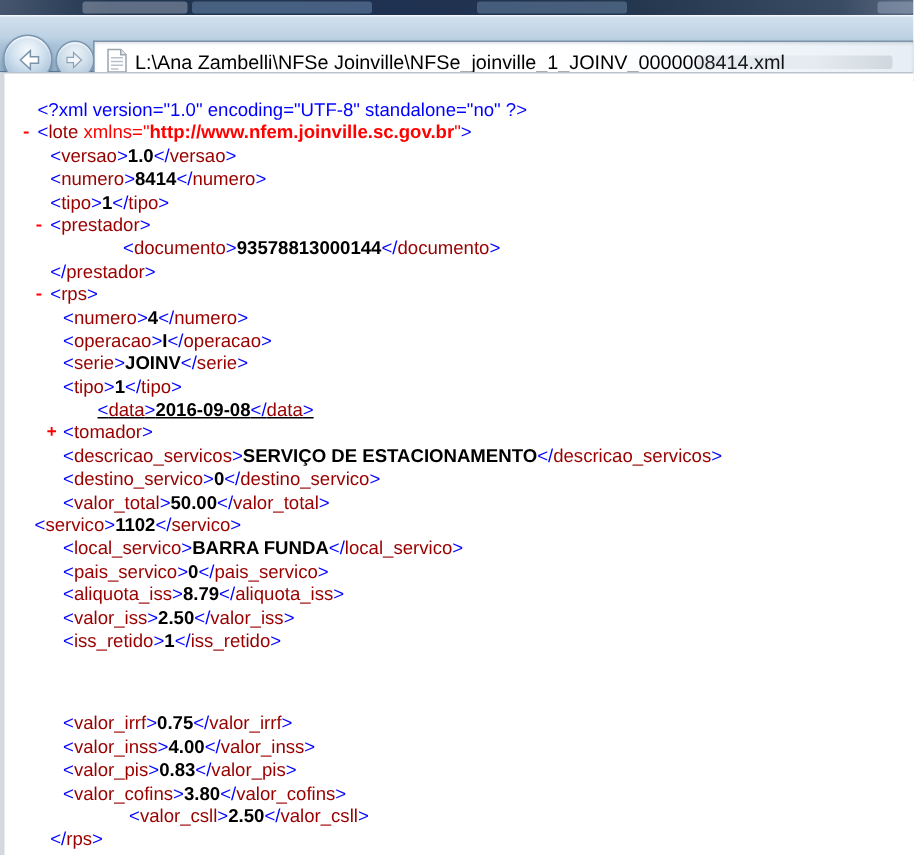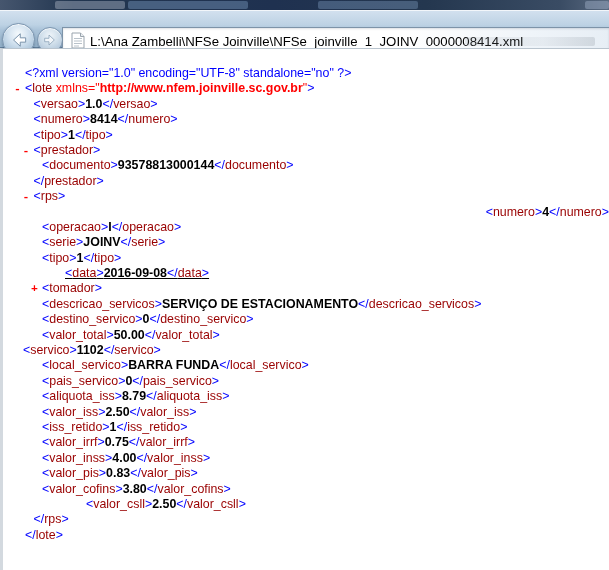--- a/index.html
+++ b/index.html
@@ -115,39 +115,39 @@
 </div>
 
 <div class="page">
   <div class="xml" id="xml-doc">
       <div class="xline" style="padding-left: 22px;"><span class="pi">&lt;?xml version="1.0" encoding="UTF-8" standalone="no" ?&gt;</span></div>
       <div class="xline" style="padding-left: 22px;"><span class="b" style="left: 11px;">-</span><span class="m">&lt;</span><span class="t">lote</span><span class="ns"> xmlns="</span><span class="nsv">http://www.nfem.joinville.sc.gov.br</span><span class="ns">"</span><span class="m">&gt;</span></div>
       <div class="xline" style="padding-left: 30.5px;"><span class="m">&lt;</span><span class="t">versao</span><span class="m">&gt;</span><span class="tx">1.0</span><span class="m">&lt;/</span><span class="t">versao</span><span class="m">&gt;</span></div>
       <div class="xline" style="padding-left: 30.5px;"><span class="m">&lt;</span><span class="t">numero</span><span class="m">&gt;</span><span class="tx">8414</span><span class="m">&lt;/</span><span class="t">numero</span><span class="m">&gt;</span></div>
       <div class="xline" style="padding-left: 30.5px;"><span class="m">&lt;</span><span class="t">tipo</span><span class="m">&gt;</span><span class="tx">1</span><span class="m">&lt;/</span><span class="t">tipo</span><span class="m">&gt;</span></div>
       <div class="xline" style="padding-left: 30.5px;"><span class="b" style="left: 19.5px;">-</span><span class="m">&lt;</span><span class="t">prestador</span><span class="m">&gt;</span></div>
-      <div class="xline" style="padding-left: 39px;"><span class="m">&lt;</span><span class="t">documento</span><span class="m">&gt;</span><span class="tx">93578813000144</span><span class="m">&lt;/</span><span class="t">documento</span><span class="m">&gt;</span></div>
+      <div class="xline" style="padding-left: 39px; margin-left: 40px;"><span class="m">&lt;</span><span class="t">documento</span><span class="m">&gt;</span><span class="tx">93578813000144</span><span class="m">&lt;/</span><span class="t">documento</span><span class="m">&gt;</span></div>
       <div class="xline" style="padding-left: 30.5px;"><span class="m">&lt;/</span><span class="t">prestador</span><span class="m">&gt;</span></div>
       <div class="xline" style="padding-left: 30.5px;"><span class="b" style="left: 19.5px;">-</span><span class="m">&lt;</span><span class="t">rps</span><span class="m">&gt;</span></div>
-      <div class="xline" style="padding-left: 39px; text-align: right;"><span class="m">&lt;</span><span class="t">numero</span><span class="m">&gt;</span><span class="tx">4</span><span class="m">&lt;/</span><span class="t">numero</span><span class="m">&gt;</span></div>
+      <div class="xline" style="padding-left: 39px;"><span class="m">&lt;</span><span class="t">numero</span><span class="m">&gt;</span><span class="tx">4</span><span class="m">&lt;/</span><span class="t">numero</span><span class="m">&gt;</span></div>
       <div class="xline" style="padding-left: 39px;"><span class="m">&lt;</span><span class="t">operacao</span><span class="m">&gt;</span><span class="tx">I</span><span class="m">&lt;/</span><span class="t">operacao</span><span class="m">&gt;</span></div>
       <div class="xline" style="padding-left: 39px;"><span class="m">&lt;</span><span class="t">serie</span><span class="m">&gt;</span><span class="tx">JOINV</span><span class="m">&lt;/</span><span class="t">serie</span><span class="m">&gt;</span></div>
       <div class="xline" style="padding-left: 39px;"><span class="m">&lt;</span><span class="t">tipo</span><span class="m">&gt;</span><span class="tx">1</span><span class="m">&lt;/</span><span class="t">tipo</span><span class="m">&gt;</span></div>
       <div class="xline" style="padding-left: 62px; text-decoration: underline;"><span class="m">&lt;</span><span class="t">data</span><span class="m">&gt;</span><span class="tx">2016-09-08</span><span class="m">&lt;/</span><span class="t">data</span><span class="m">&gt;</span></div>
       <div class="xline" style="padding-left: 39px;"><span class="b" style="left: 28px;">+</span><span class="m">&lt;</span><span class="t">tomador</span><span class="m">&gt;</span></div>
       <div class="xline" style="padding-left: 39px;"><span class="m">&lt;</span><span class="t">descricao_servicos</span><span class="m">&gt;</span><span class="tx">SERVIÇO DE ESTACIONAMENTO</span><span class="m">&lt;/</span><span class="t">descricao_servicos</span><span class="m">&gt;</span></div>
       <div class="xline" style="padding-left: 39px;"><span class="m">&lt;</span><span class="t">destino_servico</span><span class="m">&gt;</span><span class="tx">0</span><span class="m">&lt;/</span><span class="t">destino_servico</span><span class="m">&gt;</span></div>
       <div class="xline" style="padding-left: 39px;"><span class="m">&lt;</span><span class="t">valor_total</span><span class="m">&gt;</span><span class="tx">50.00</span><span class="m">&lt;/</span><span class="t">valor_total</span><span class="m">&gt;</span></div>
       <div class="xline" style="padding-left: 20px;"><span class="m">&lt;</span><span class="t">servico</span><span class="m">&gt;</span><span class="tx">1102</span><span class="m">&lt;/</span><span class="t">servico</span><span class="m">&gt;</span></div>
       <div class="xline" style="padding-left: 39px;"><span class="m">&lt;</span><span class="t">local_servico</span><span class="m">&gt;</span><span class="tx">BARRA FUNDA</span><span class="m">&lt;/</span><span class="t">local_servico</span><span class="m">&gt;</span></div>
       <div class="xline" style="padding-left: 39px;"><span class="m">&lt;</span><span class="t">pais_servico</span><span class="m">&gt;</span><span class="tx">0</span><span class="m">&lt;/</span><span class="t">pais_servico</span><span class="m">&gt;</span></div>
       <div class="xline" style="padding-left: 39px;"><span class="m">&lt;</span><span class="t">aliquota_iss</span><span class="m">&gt;</span><span class="tx">8.79</span><span class="m">&lt;/</span><span class="t">aliquota_iss</span><span class="m">&gt;</span></div>
       <div class="xline" style="padding-left: 39px;"><span class="m">&lt;</span><span class="t">valor_iss</span><span class="m">&gt;</span><span class="tx">2.50</span><span class="m">&lt;/</span><span class="t">valor_iss</span><span class="m">&gt;</span></div>
       <div class="xline" style="padding-left: 39px;"><span class="m">&lt;</span><span class="t">iss_retido</span><span class="m">&gt;</span><span class="tx">1</span><span class="m">&lt;/</span><span class="t">iss_retido</span><span class="m">&gt;</span></div>
-      <div class="xline" style="padding-left: 39px;"><span class="m">&lt;</span><span class="t">valor_irrf</span><span class="m">&gt;</span><span class="tx">0.75</span><span class="m">&lt;/</span><span class="t">valor_irrf</span><span class="m">&gt;</span></div>
+      <div class="xline" style="padding-left: 39px; margin-top: 40px;"><span class="m">&lt;</span><span class="t">valor_irrf</span><span class="m">&gt;</span><span class="tx">0.75</span><span class="m">&lt;/</span><span class="t">valor_irrf</span><span class="m">&gt;</span></div>
       <div class="xline" style="padding-left: 39px;"><span class="m">&lt;</span><span class="t">valor_inss</span><span class="m">&gt;</span><span class="tx">4.00</span><span class="m">&lt;/</span><span class="t">valor_inss</span><span class="m">&gt;</span></div>
       <div class="xline" style="padding-left: 39px;"><span class="m">&lt;</span><span class="t">valor_pis</span><span class="m">&gt;</span><span class="tx">0.83</span><span class="m">&lt;/</span><span class="t">valor_pis</span><span class="m">&gt;</span></div>
       <div class="xline" style="padding-left: 39px;"><span class="m">&lt;</span><span class="t">valor_cofins</span><span class="m">&gt;</span><span class="tx">3.80</span><span class="m">&lt;/</span><span class="t">valor_cofins</span><span class="m">&gt;</span></div>
       <div class="xline" style="padding-left: 39px; margin-left: 44px;"><span class="m">&lt;</span><span class="t">valor_csll</span><span class="m">&gt;</span><span class="tx">2.50</span><span class="m">&lt;/</span><span class="t">valor_csll</span><span class="m">&gt;</span></div>
       <div class="xline" style="padding-left: 30.5px;"><span class="m">&lt;/</span><span class="t">rps</span><span class="m">&gt;</span></div>
       <div class="xline" style="padding-left: 22px;"><span class="m">&lt;/</span><span class="t">lote</span><span class="m">&gt;</span></div>
     </div>
 </div>
 
 </body></html>

